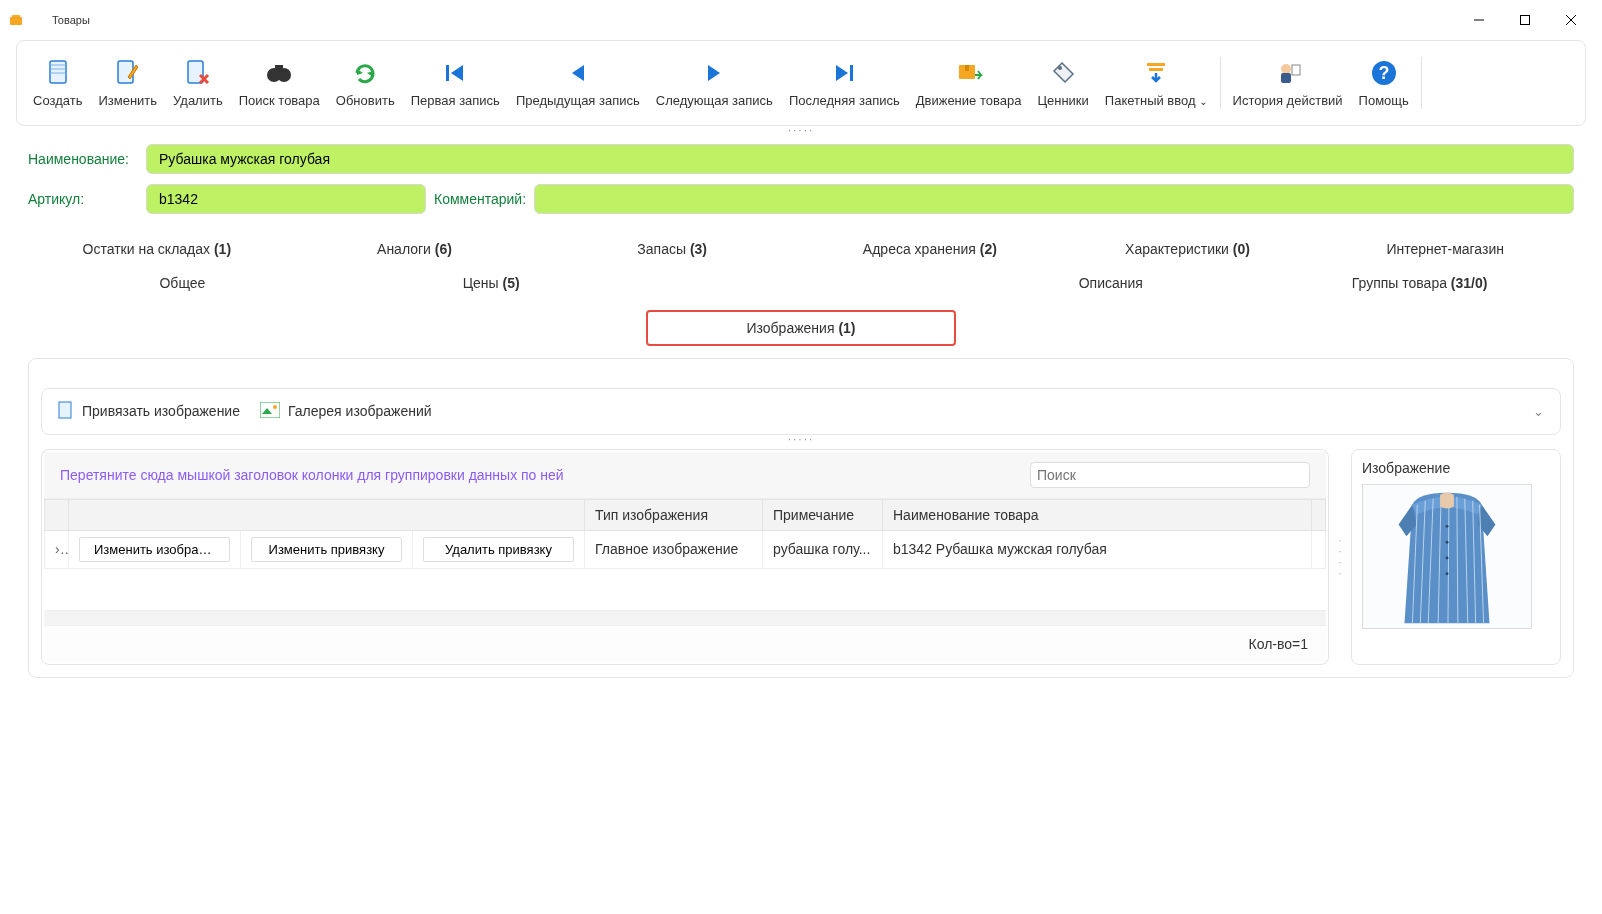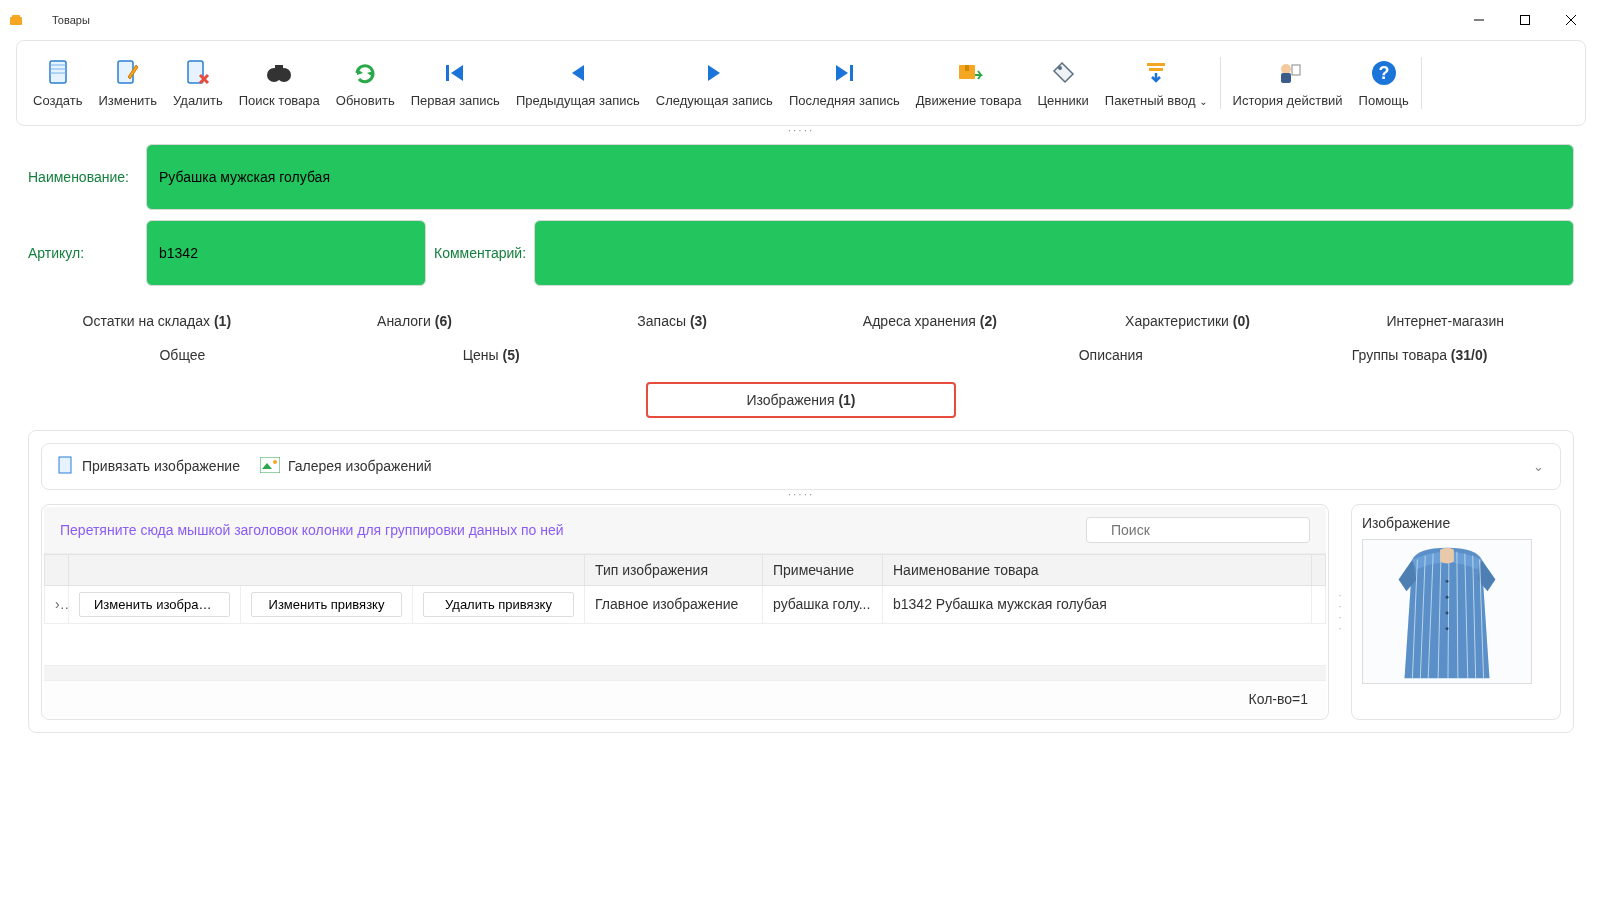--- a/index.html
+++ b/index.html
@@ -17,46 +17,46 @@
 .tb-item { display: flex; flex-direction: column; align-items: center; justify-content: flex-start; padding: 4px 8px; cursor: pointer; text-align: center; min-width: 62px; }
 .tb-icon { width: 32px; height: 32px; display: flex; align-items: center; justify-content: center; margin-bottom: 4px; }
 .tb-label { font-size: 13px; line-height: 1.2; }
 .tb-sep { width: 1px; background: #e0e0e0; align-self: stretch; margin: 4px 4px; }
 
 .splitter-h { height: 10px; display: flex; align-items: center; justify-content: center; color: #888; font-size: 10px; letter-spacing: 2px; cursor: ns-resize; }
 
 .form-area { padding: 8px 12px; }
 .form-row { display: flex; align-items: center; margin-bottom: 10px; gap: 8px; }
 .form-label { font-size: 14px; color: #15803d; }
-.form-input { border: 1px solid #d8d8d8; border-radius: 6px; padding: 24px 12px; font-size: 14px; background: #22c55e; }
+.form-input { border: 1px solid #d8d8d8; border-radius: 6px; padding: 6px 12px; font-size: 14px; background: #bef264; }
 .inp-name { flex: 1; }
 .inp-article { width: 280px; }
 .inp-comment { flex: 1; }
 
 .tabs-area { padding: 0 12px; }
 .tabs-row { display: flex; }
 .tab { flex: 1; text-align: center; padding: 8px 12px; font-size: 14px; cursor: pointer; border: 1px solid transparent; position: relative; }
 .tab.active { border: 2px solid #e74c3c; border-radius: 4px; background: #fff; z-index: 2; margin-top: 44px; }
 .tab .count { font-weight: bold; }
 
 .content-area { border: 1px solid #e5e5e5; border-radius: 8px; margin: 12px; padding: 12px; }
 
-.sub-toolbar { border: 1px solid #e5e5e5; border-radius: 8px; padding: 12px 16px; display: flex; align-items: center; gap: 20px; position: relative; }
+.sub-toolbar { border: 1px solid #e5e5e5; border-radius: 8px; padding: 12px 16px; display: flex; align-items: center; gap: 20px; position: relative; margin-top: 17px; }
 .sub-btn { display: flex; align-items: center; gap: 8px; cursor: pointer; font-size: 14px; }
 .sub-toolbar .expand { position: absolute; right: 16px; color: #888; cursor: pointer; }
 
 .grid-wrap { display: flex; gap: 8px; margin-top: 4px; }
 .grid-panel { flex: 1; border: 1px solid #e5e5e5; border-radius: 8px; padding: 2px; min-width: 0; }
 .side-panel { width: 210px; border: 1px solid #e5e5e5; border-radius: 8px; padding: 10px; }
 .side-panel .side-title { font-size: 14px; margin-bottom: 8px; }
 .side-panel .thumb { border: 1px solid #ddd; width: 170px; height: 145px; display: flex; align-items: center; justify-content: center; background: #fafafa; overflow: hidden; }
 
 .grid-header-band { background: #f7f7f7; padding: 10px 16px; display: flex; align-items: center; justify-content: space-between; border-bottom: 1px solid #eee; }
 .grid-header-band .hint { color: #8b5cf6; font-size: 14px; }
-.grid-header-band .search { border: 1px solid #ddd; border-radius: 4px; padding: 4px 24px; width: 224px; color: #999; font-size: 14px; background: #fff; }
+.grid-header-band .search { border: 1px solid #ddd; border-radius: 4px; padding: 4px 6px; width: 280px; color: #999; font-size: 14px; background: #fff; }
 
 table.grid { width: 100%; border-collapse: collapse; table-layout: fixed; }
 table.grid th { background: #f3f3f3; border: 1px solid #e3e3e3; padding: 7px 10px; text-align: left; font-weight: normal; font-size: 14px; }
 table.grid td { border: 1px solid #eee; padding: 6px 10px; font-size: 14px; background: #fff; white-space: nowrap; overflow: hidden; text-overflow: ellipsis; }
 .row-btn { border: 1px solid #ddd; background: #fff; padding: 4px 14px; font-size: 13px; cursor: pointer; border-radius: 2px; white-space: nowrap; overflow: hidden; text-overflow: ellipsis; display: block; width: 100%; box-sizing: border-box; }
 .expand-cell { width: 24px; text-align: center; color: #666; cursor: pointer; }
 
 .grid-footer { display: flex; justify-content: flex-end; padding: 10px 18px; border-top: 1px solid #eee; font-size: 14px; background: #fdfdfd; }
 .scrollbar-stub { height: 15px; background: #f4f4f4; border-top: 1px solid #eee; position: relative; }
 .scrollbar-stub::after { content: ""; position: absolute; right: 2px; top: 2px; width: 11px; height: 11px; }

